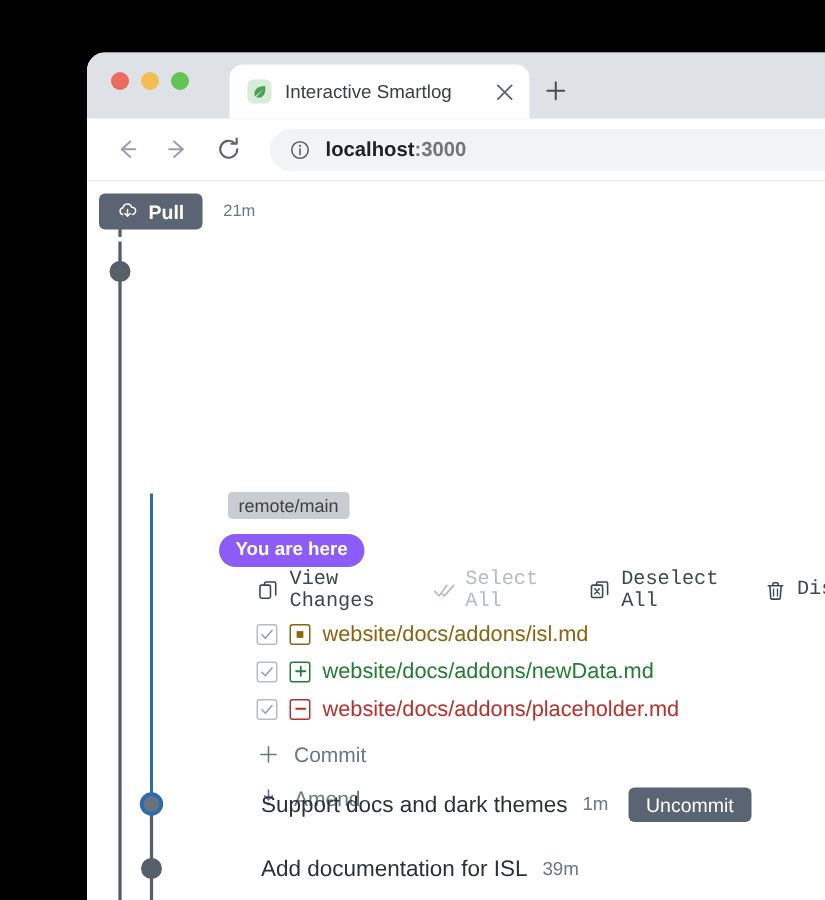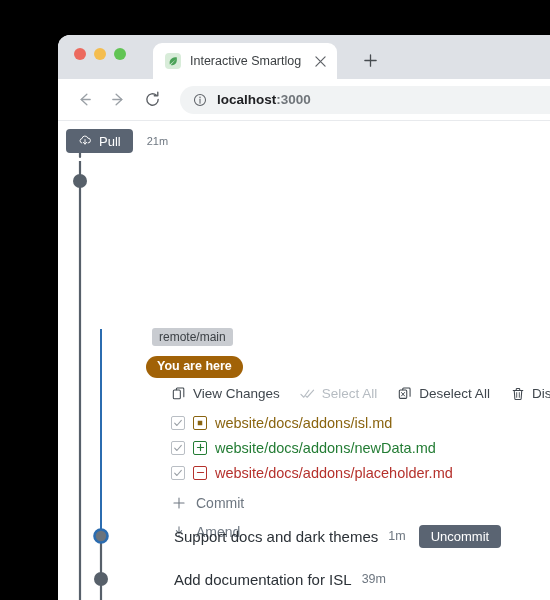--- a/index.html
+++ b/index.html
@@ -51,21 +51,21 @@
     border-radius: 50%;
   }
   .light.red    { background: #ec6a5f; }
   .light.yellow { background: #f4bd4f; }
   .light.green  { background: #61c454; }
 
   .tab {
     position: absolute;
     left: 95px;
     bottom: 0;
-    width: 184px;
+    width: 200px;
     height: 36px;
     background: #ffffff;
     border-top-left-radius: 9px;
     border-top-right-radius: 9px;
     display: flex;
     align-items: center;
     padding: 0 8px 0 12px;
     box-sizing: border-box;
   }
   .tab-favicon {
@@ -180,20 +180,21 @@
     background: #5a6472;
     color: #ffffff;
     border-radius: 4px;
     height: 24px;
     display: flex;
     align-items: center;
     gap: 7px;
     padding: 0 12px;
     font-size: 13px;
     box-sizing: border-box;
+    font-weight: bold;
   }
   .pull-time {
     color: #6e7781;
     font-size: 11px;
   }
 
   
   .graph {
     position: absolute;
     left: 0;
@@ -213,21 +214,21 @@
     border-radius: 3px;
     padding: 3px 7px;
     font-size: 12px;
     line-height: 1;
   }
 
   .you-are-here {
     position: absolute;
     left: 88px;
     top: 235px;
-    background: #a16207;
+    background: #8b5cf6;
     color: #ffffff;
     font-weight: bold;
     font-size: 12.5px;
     border-radius: 11px;
     padding: 4px 11px 5px;
     line-height: 1;
   }
 
   
   .uncommitted {
@@ -239,22 +240,24 @@
   .action-row {
     display: flex;
     align-items: center;
     gap: 7px;
     height: 23px;
     font-size: 13.5px;
     color: #3f464d;
   }
   .action-row .group {
     display: flex;
+    align-items: center;
     gap: 6px;
     margin-right: 13px;
+    font-family: Liberation Mono, monospace;
   }
   .action-row .group.disabled { color: #b6bcc2; }
   .action-icon {
     width: 16px;
     height: 16px;
     display: flex;
     align-items: center;
     justify-content: center;
     flex: none;
   }

